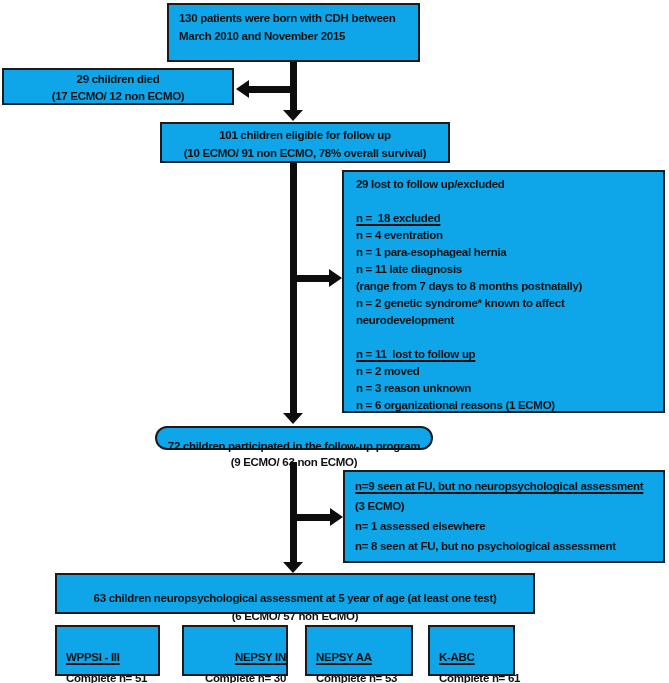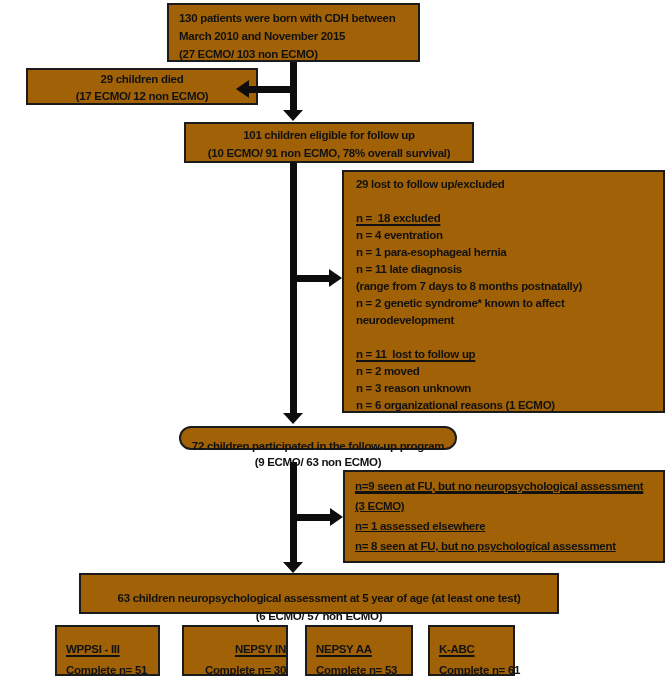--- a/index.html
+++ b/index.html
@@ -2,42 +2,42 @@
 <html><head>
 <meta charset="utf-8">
 <style>
   html,body{margin:0;padding:0;background:#ffffff;}
   .canvas{
     position:relative;width:669px;height:683px;background:#ffffff;overflow:hidden;
     font-family:"Liberation Sans",sans-serif;font-weight:700;color:#111111;
     font-size:11.5px;letter-spacing:-0.3px;
   }
   .box{
-    position:absolute;box-sizing:border-box;background:#a16207;
+    position:absolute;box-sizing:border-box;background:#0ea5e9;
     border:2px solid #1b1b1b;
   }
   .bl{white-space:pre;}
   .bl:empty::before{content:"\00a0";}
-  .center{text-align:center;margin-left:24px;}
+  .center{text-align:center;}
   .u{text-decoration:underline;text-decoration-thickness:1.5px;text-underline-offset:2px;}
   .vline,.hline{position:absolute;background:#0d0d0d;}
   .tri{position:absolute;width:0;height:0;}
   .tri-down{border-left:10px solid transparent;border-right:10px solid transparent;border-top:11px solid #0d0d0d;}
   .tri-left{border-top:9px solid transparent;border-bottom:9px solid transparent;border-right:13px solid #0d0d0d;}
   .tri-right{border-top:9px solid transparent;border-bottom:9px solid transparent;border-left:13px solid #0d0d0d;}
 
   
   .b-initial{left:167px;top:3px;width:253px;height:59px;padding:4px 4px 0 10px;line-height:18px;}
   .b-died{left:2px;top:68px;width:232px;height:37px;padding-top:1px;line-height:17px;}
   .b-eligible{left:160px;top:122px;width:290px;height:41px;padding-top:2px;line-height:18px;}
   .b-lost{left:342px;top:170px;width:323px;height:243px;padding:4px 0 4px 12px;line-height:17px;}
   .b-participated{left:155px;top:426px;width:278px;height:24px;padding-top:10px;line-height:16px;border-radius:13px;}
-  .b-fu{left:343px;top:470px;width:322px;height:93px;padding:4px 0 0 10px;line-height:20px;text-decoration:underline;}
+  .b-fu{left:343px;top:470px;width:322px;height:93px;padding:4px 0 0 10px;line-height:20px;}
   .b-assessment{left:55px;top:573px;width:480px;height:41px;padding-top:14px;line-height:18px;}
-  .b-test{top:625px;height:51px;padding:12px 0 0 9px;line-height:21px;}
+  .b-test{top:625px;height:51px;padding:20px 0 0 9px;line-height:21px;}
   .b-t0{left:55px;width:105px;}
   .b-t1{left:182px;width:106px;text-align:right;}
   .b-t2{left:305px;width:108px;}
   .b-t3{left:428px;width:87px;}
 
   
   .v-a{left:290px;top:62px;width:7px;height:48px;}
   .h-a{left:283px;top:110px;}
   .h-1{left:249px;top:86px;width:44px;height:7px;}
   .t-1{left:236px;top:80px;}
@@ -51,21 +51,20 @@
   .t-3{left:330px;top:508px;}
 </style>
 </head>
 <body>
 
 <div class="canvas">
 
   <div class="box b-initial">
     <div class="bl">130 patients were born with CDH between</div>
     <div class="bl">March 2010 and November 2015</div>
-    <div class="bl">(27 ECMO/ 103 non ECMO)</div>
   </div>
 
   <div class="box b-died center">
     <div class="bl">29 children died</div>
     <div class="bl">(17 ECMO/ 12 non ECMO)</div>
   </div>
 
   <div class="box b-eligible center">
     <div class="bl">101 children eligible for follow up</div>
     <div class="bl">(10 ECMO/ 91 non ECMO, 78% overall survival)</div>

